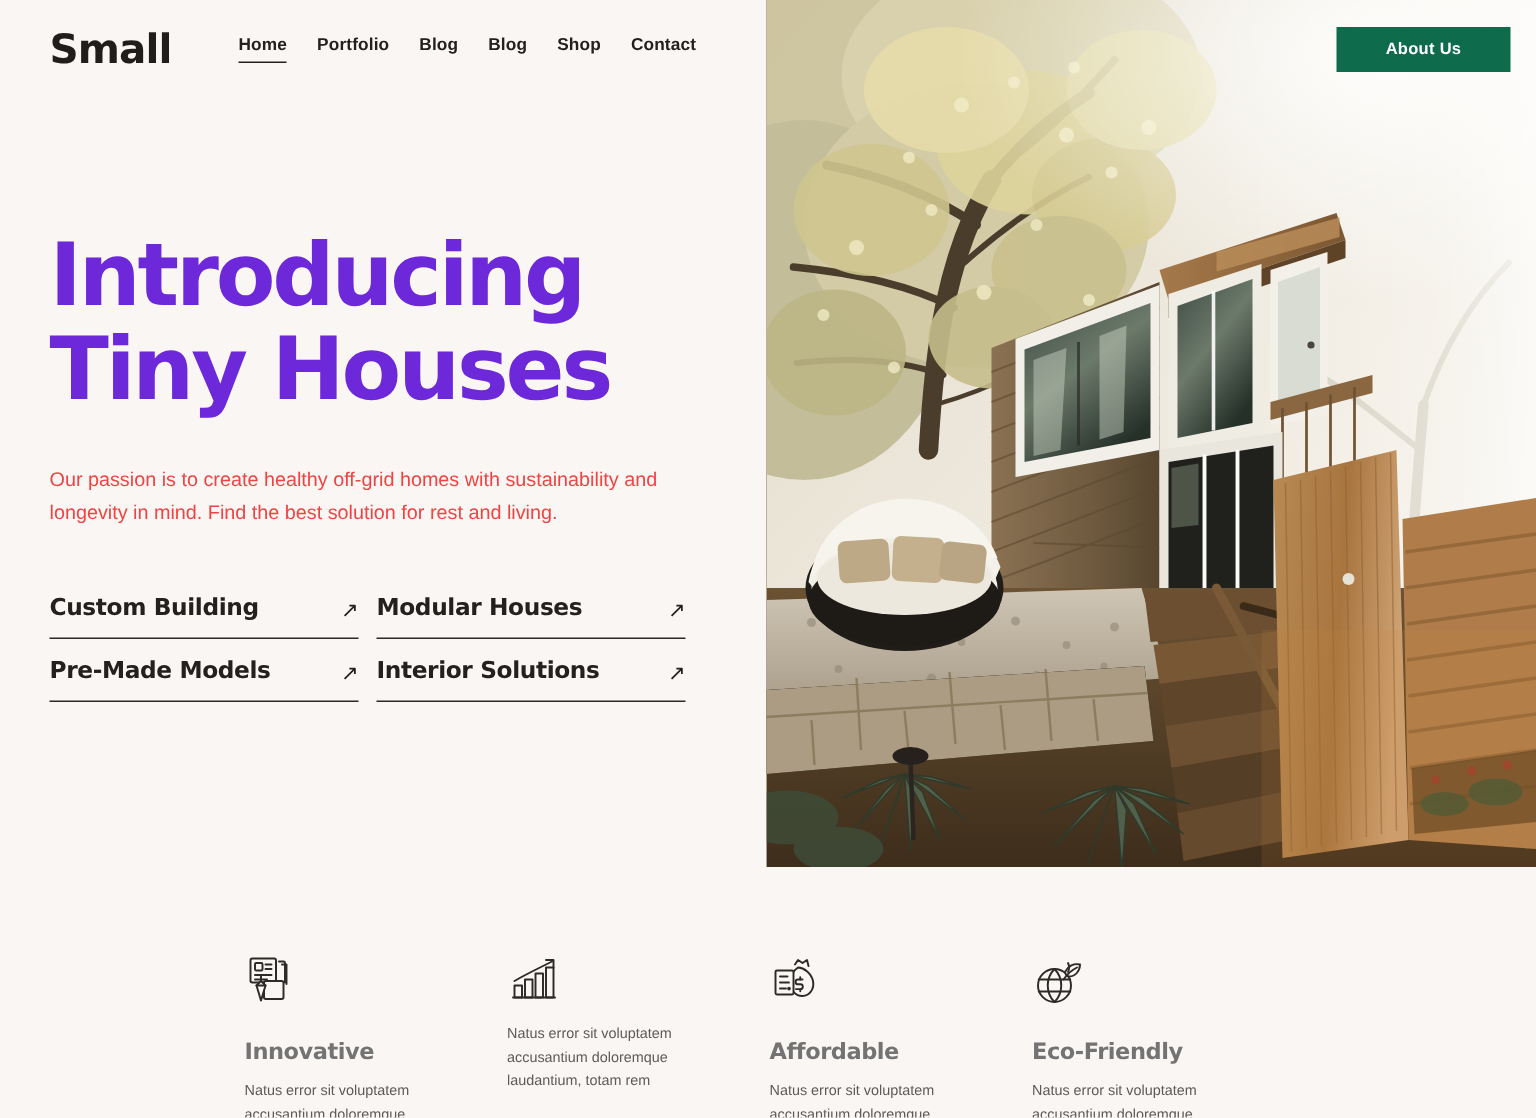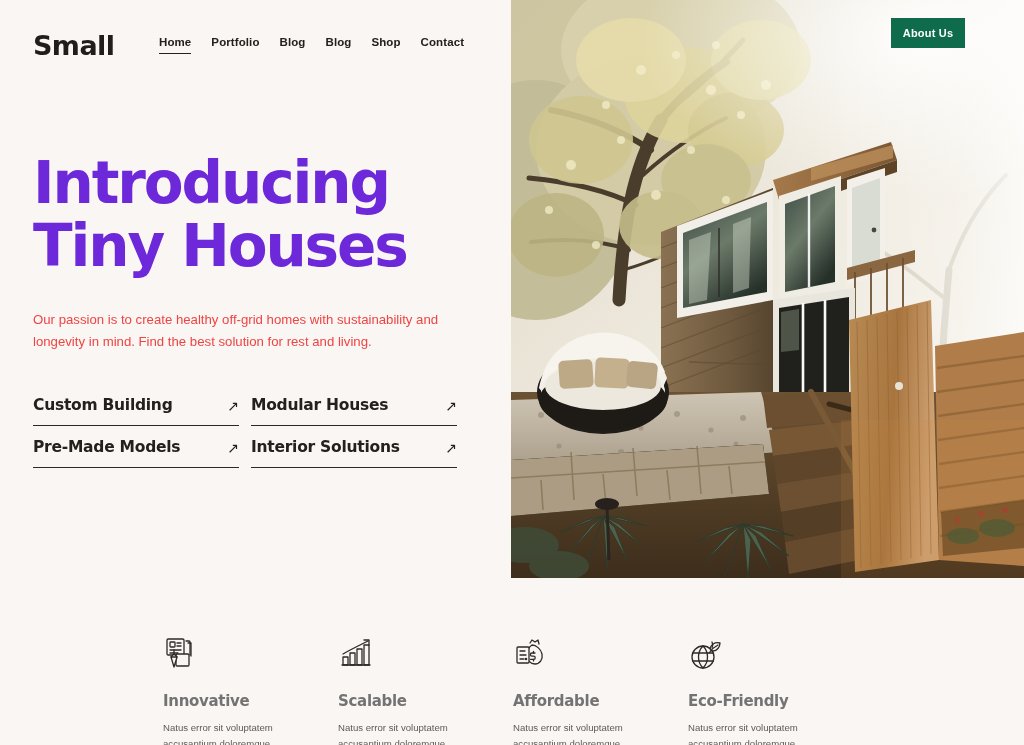--- a/index.html
+++ b/index.html
@@ -13,42 +13,42 @@
 
   
   .hero-photo {
     position:absolute; left:511px; top:0; width:513px; height:578px;
     overflow:hidden; background:#6b5a46;
   }
   .hero-photo svg { display:block; width:513px; height:578px; }
 
   
   .navbar {
-    position:absolute; left:0; top:12px; width:543px; height:64px;
+    position:absolute; left:0; top:0; width:543px; height:64px;
     display:flex; align-items:center;
   }
   .logo {
     position:absolute; left:33px; top:18px;
     font-size:27px; font-weight:700; color:#201d1a;
     letter-spacing:-0.6px; font-family:"DejaVu Sans", sans-serif;
   }
   .nav-links {
     position:absolute; left:159px; top:24px;
     display:flex; align-items:center; gap:20px;
   }
   .nav-link {
     font-size:11.5px; font-weight:700; color:#23201d;
     letter-spacing:0.1px; white-space:nowrap; padding-bottom:5px;
     border-bottom:1.6px solid transparent; cursor:pointer;
   }
   .nav-link.active { border-bottom-color:#23201d; }
 
   
   .about-btn {
-    position:absolute; left:891px; top:18px; width:74px; height:30px;
+    position:absolute; left:891px; top:18px; width:116px; height:30px;
     background:#0e6b4b; color:#ffffff;
     font-size:11px; font-weight:700; letter-spacing:0.2px;
     display:flex; align-items:center; justify-content:center;
     cursor:pointer; border:none;
   }
 
   
   .hero-text { position:absolute; left:33px; top:152px; width:460px; }
   .hero-title {
     font-size:58px; line-height:1.08; font-weight:700;
@@ -457,21 +457,20 @@
         <svg viewBox="0 0 36 36" fill="none" stroke="#2d2a27" stroke-width="1.3" stroke-linecap="round" stroke-linejoin="round">
           <path d="M4 29h28"></path>
           <rect x="5" y="21" width="5" height="8"></rect>
           <rect x="12" y="17" width="5" height="12"></rect>
           <rect x="19" y="13" width="5" height="16"></rect>
           <rect x="26" y="9" width="5" height="20"></rect>
           <path d="M5 18C10 15 16 12 22 9c4-2 6-3 8-4"></path>
           <path d="M26 4h5v5"></path>
         </svg>
       </div>
-      <div class="feature-title">Scalable</div>
       <div class="feature-desc">Natus error sit voluptatem accusantium doloremque laudantium, totam rem</div>
     </div>
 
     <div class="feature">
       <div class="feature-icon">
         <svg viewBox="0 0 36 36" fill="none" stroke="#2d2a27" stroke-width="1.3" stroke-linecap="round" stroke-linejoin="round">
           <path d="M19 9c4 0 9 4 10 9 1 5-2 10-7 10-5 0-8-4-8-9 0-4 2-8 5-10z" fill="#faf6f3"></path>
           <path d="M17 7l2-3 3 2 3-2 1 4"></path>
           <path d="M22 17h-3a1.6 1.6 0 0 0 0 3.2h1.6a1.6 1.6 0 0 1 0 3.2h-3"></path>
           <path d="M20.5 15.5v1.5M20.5 23.4v1.5"></path>

